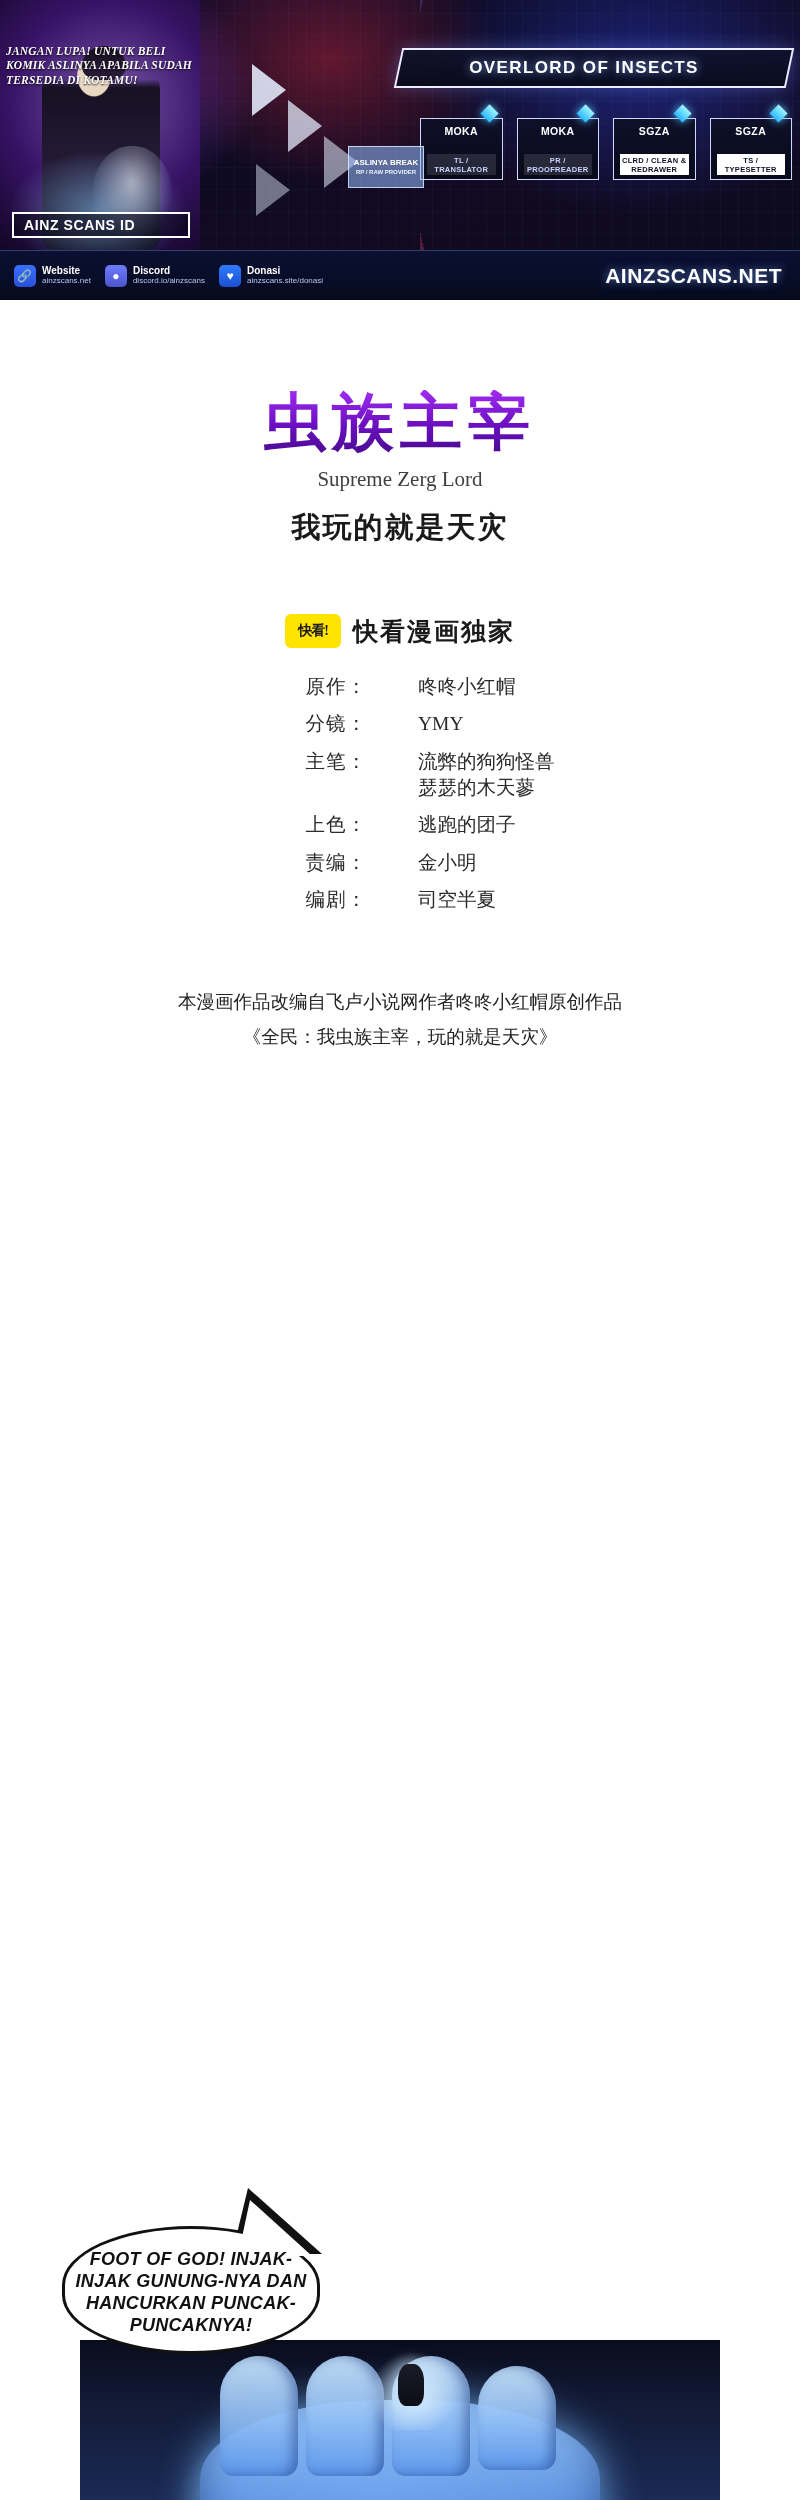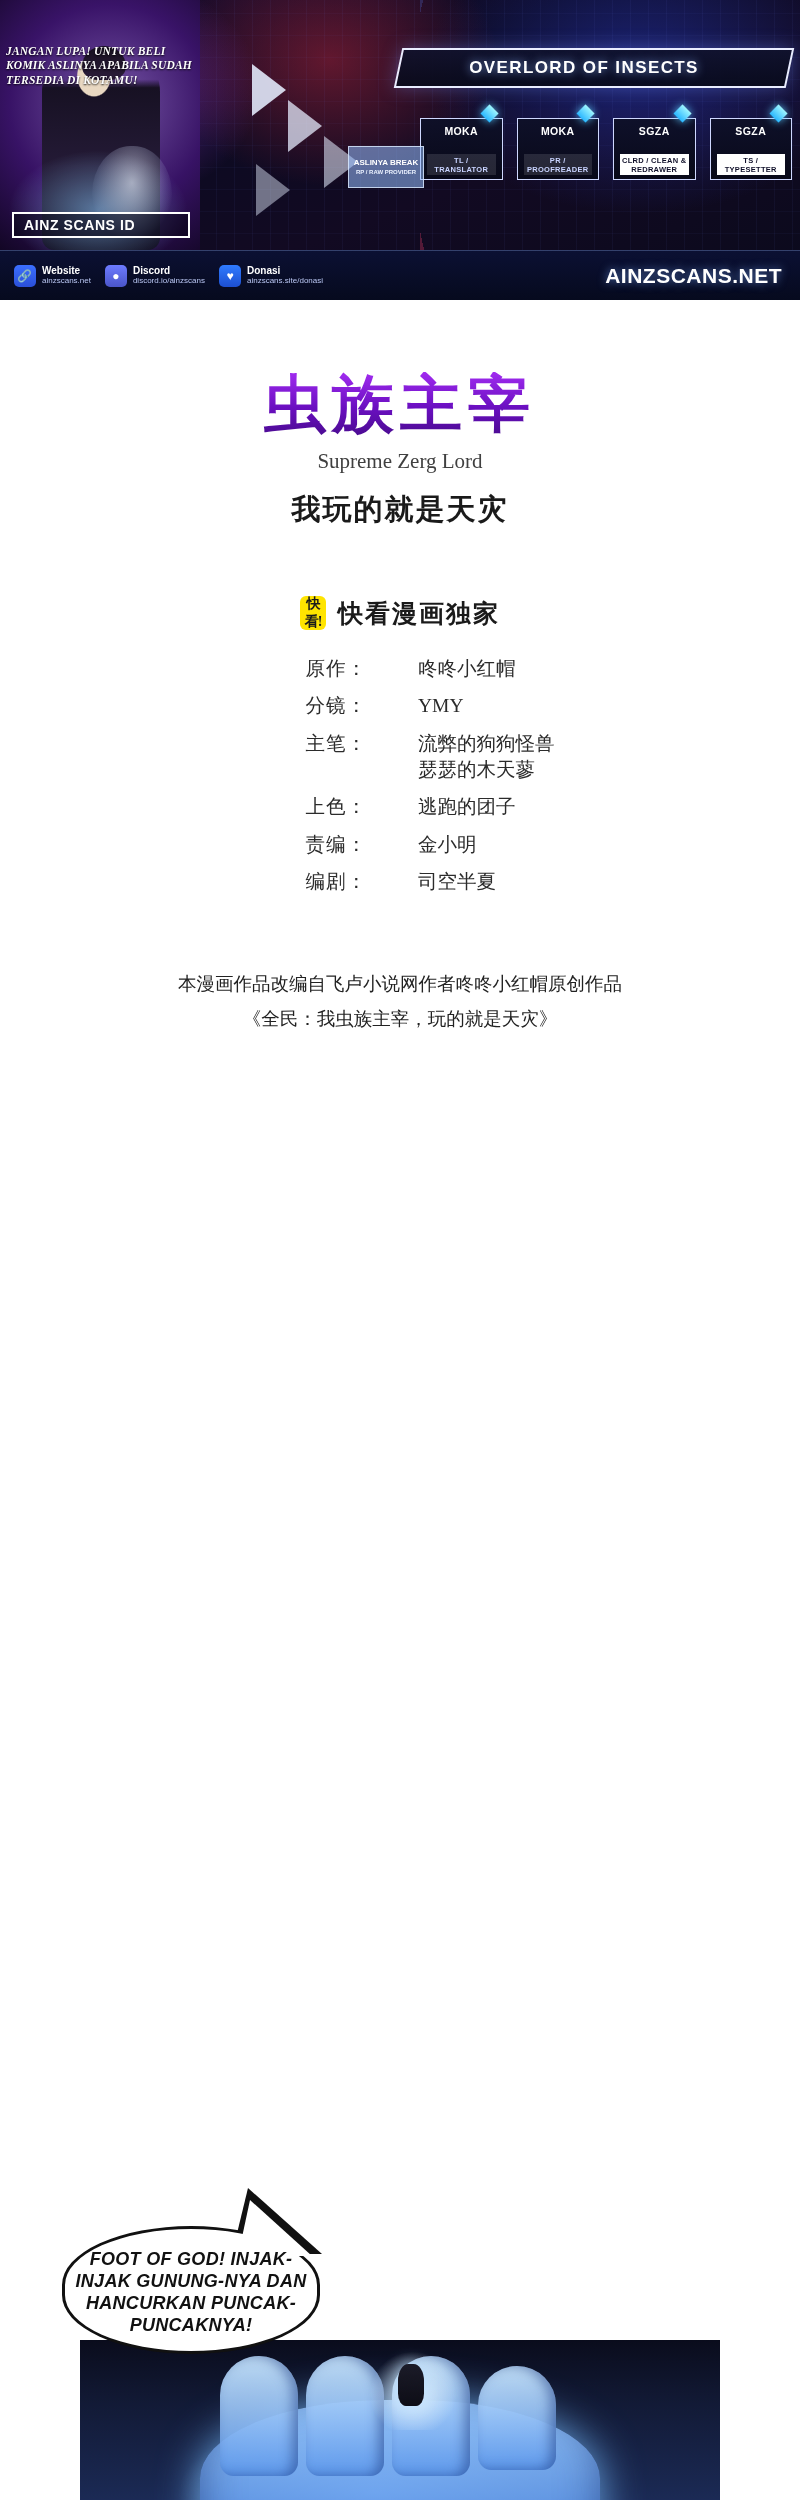--- a/index.html
+++ b/index.html
@@ -196,21 +196,21 @@
   .link-text span { display:block; color:#b9c6f2; font-size: 8px; line-height: 1.2; }
   .site-name {
     margin-left: auto; margin-right: 18px;
     color: #ffffff; font-size: 21px; font-weight: 700; letter-spacing: .5px;
     text-shadow: 0 0 10px rgba(120,170,255,.7);
   }
 
   
   .title-section { position: absolute; left: 0; top: 300px; width: 800px; text-align: center; }
   .cn-title {
-    margin-top: 72px;
+    margin-top: 90px;
     font-family: "Liberation Serif", serif;
     font-weight: 700;
     font-size: 62px;
     letter-spacing: 6px;
     color: #7b0fcf;
     background: linear-gradient(180deg, #a12bf0 0%, #6a0fc0 55%, #4a0b90 100%);
     -webkit-background-clip: text;
     background-clip: text;
     color: transparent;
     line-height: 1.05;
@@ -228,21 +228,21 @@
     font-size: 29px;
     color: #1a1a1a;
     letter-spacing: 2px;
   }
 
   .exclusive-row {
     margin-top: 66px;
     display: flex; align-items: center; justify-content: center; gap: 12px;
   }
   .kk-logo {
-    width: 26px; height: 34px; border-radius: 6px;
+    width: 56px; height: 34px; border-radius: 6px;
     background: #ffe400;
     display:flex; align-items:center; justify-content:center;
     color:#1b1b1b; font-weight:700; font-size: 14px;
     font-family: "Liberation Serif", serif;
     letter-spacing: -1px;
   }
   .exclusive-text {
     font-family: "Liberation Serif", serif;
     font-size: 25px; font-weight: 700; color: #1a1a1a; letter-spacing: 2px;
   }

